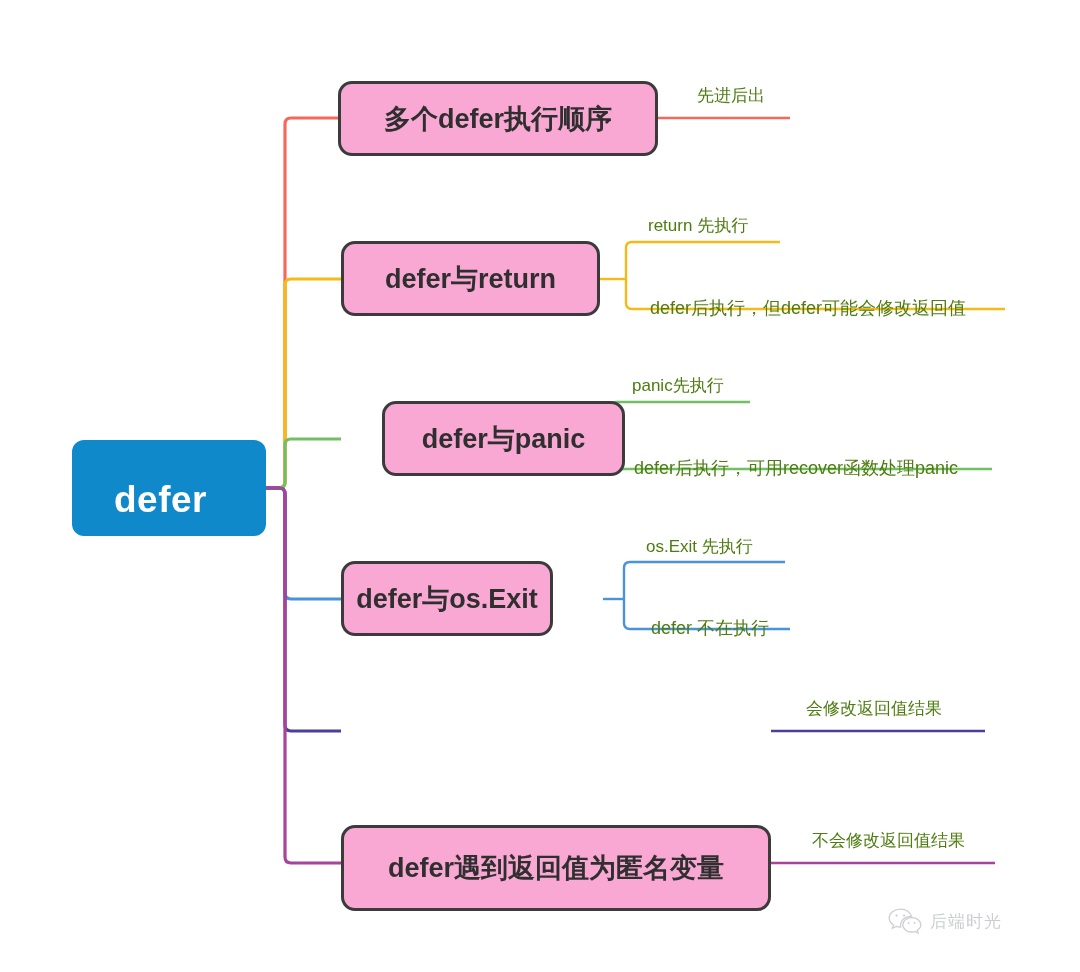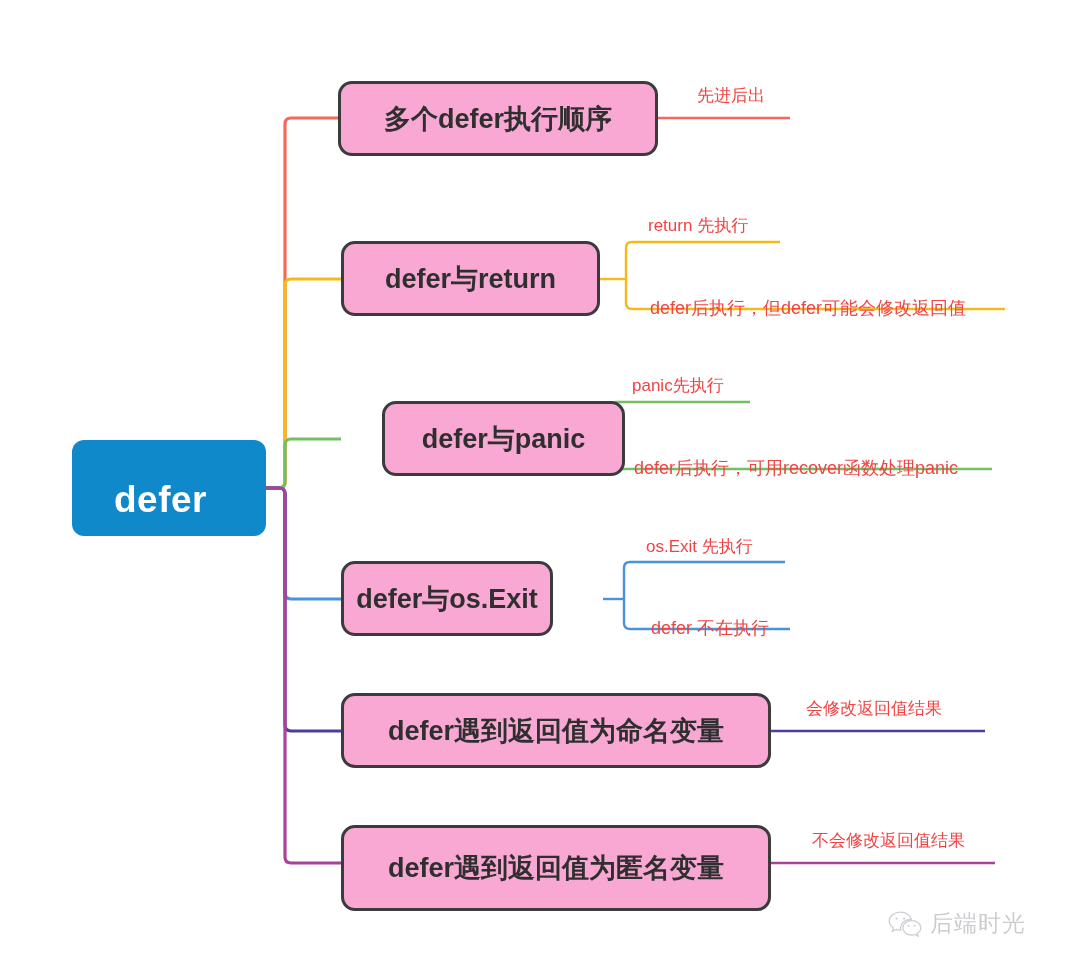--- a/index.html
+++ b/index.html
@@ -65,21 +65,21 @@
   .topic.t1 { left: 338px; top: 81px;  width: 320px; height: 75px; }
   .topic.t2 { left: 341px; top: 241px; width: 259px; height: 75px; }
   .topic.t3 { left: 341px; top: 401px; width: 243px; height: 75px; margin-left: 41px; }
   .topic.t4 { left: 341px; top: 561px; width: 212px; height: 75px; }
   .topic.t5 { left: 341px; top: 693px; width: 430px; height: 75px; }
   .topic.t6 { left: 341px; top: 825px; width: 430px; height: 86px; }
 
   
   .leaf {
     position: absolute;
-    color: #ef4444;
+    color: #4d7c0f;
     white-space: nowrap;
     font-size: 17px;
   }
   .leaf.big { font-size: 18px; margin-top: 24px; }
 
   .l1    { left: 697px; top: 84px;  }
   .l2a   { left: 648px; top: 214px; }
   .l2b   { left: 650px; top: 272px; }
   .l3a   { left: 632px; top: 374px; }
   .l3b   { left: 634px; top: 432px; }
@@ -92,21 +92,21 @@
   .watermark {
     position: absolute;
     left: 888px;
     top: 908px;
     display: flex;
     align-items: center;
     gap: 8px;
     opacity: 0.30;
   }
   .wm-text {
-    font-size: 23px;
+    font-size: 17px;
     color: #555a63;
     letter-spacing: 1px;
   }
 </style>
 </head>
 <body>
 
 <div id="canvas">
 
   <svg id="wires" viewBox="0 0 1080 972" xmlns="http://www.w3.org/2000/svg">
@@ -155,23 +155,20 @@
   </div>
 
   <div class="topic t3">
     <span class="topic-label">defer与panic</span>
   </div>
 
   <div class="topic t4">
     <span class="topic-label">defer与os.Exit</span>
   </div>
 
-  <div class="topic t5">
-    <span class="topic-label">defer遇到返回值为命名变量</span>
-  </div>
 
   <div class="topic t6">
     <span class="topic-label">defer遇到返回值为匿名变量</span>
   </div>
 
   <div class="leaf l1">先进后出</div>
 
   <div class="leaf l2a">return 先执行</div>
   <div class="leaf big l2b">defer后执行，但defer可能会修改返回值</div>
 

